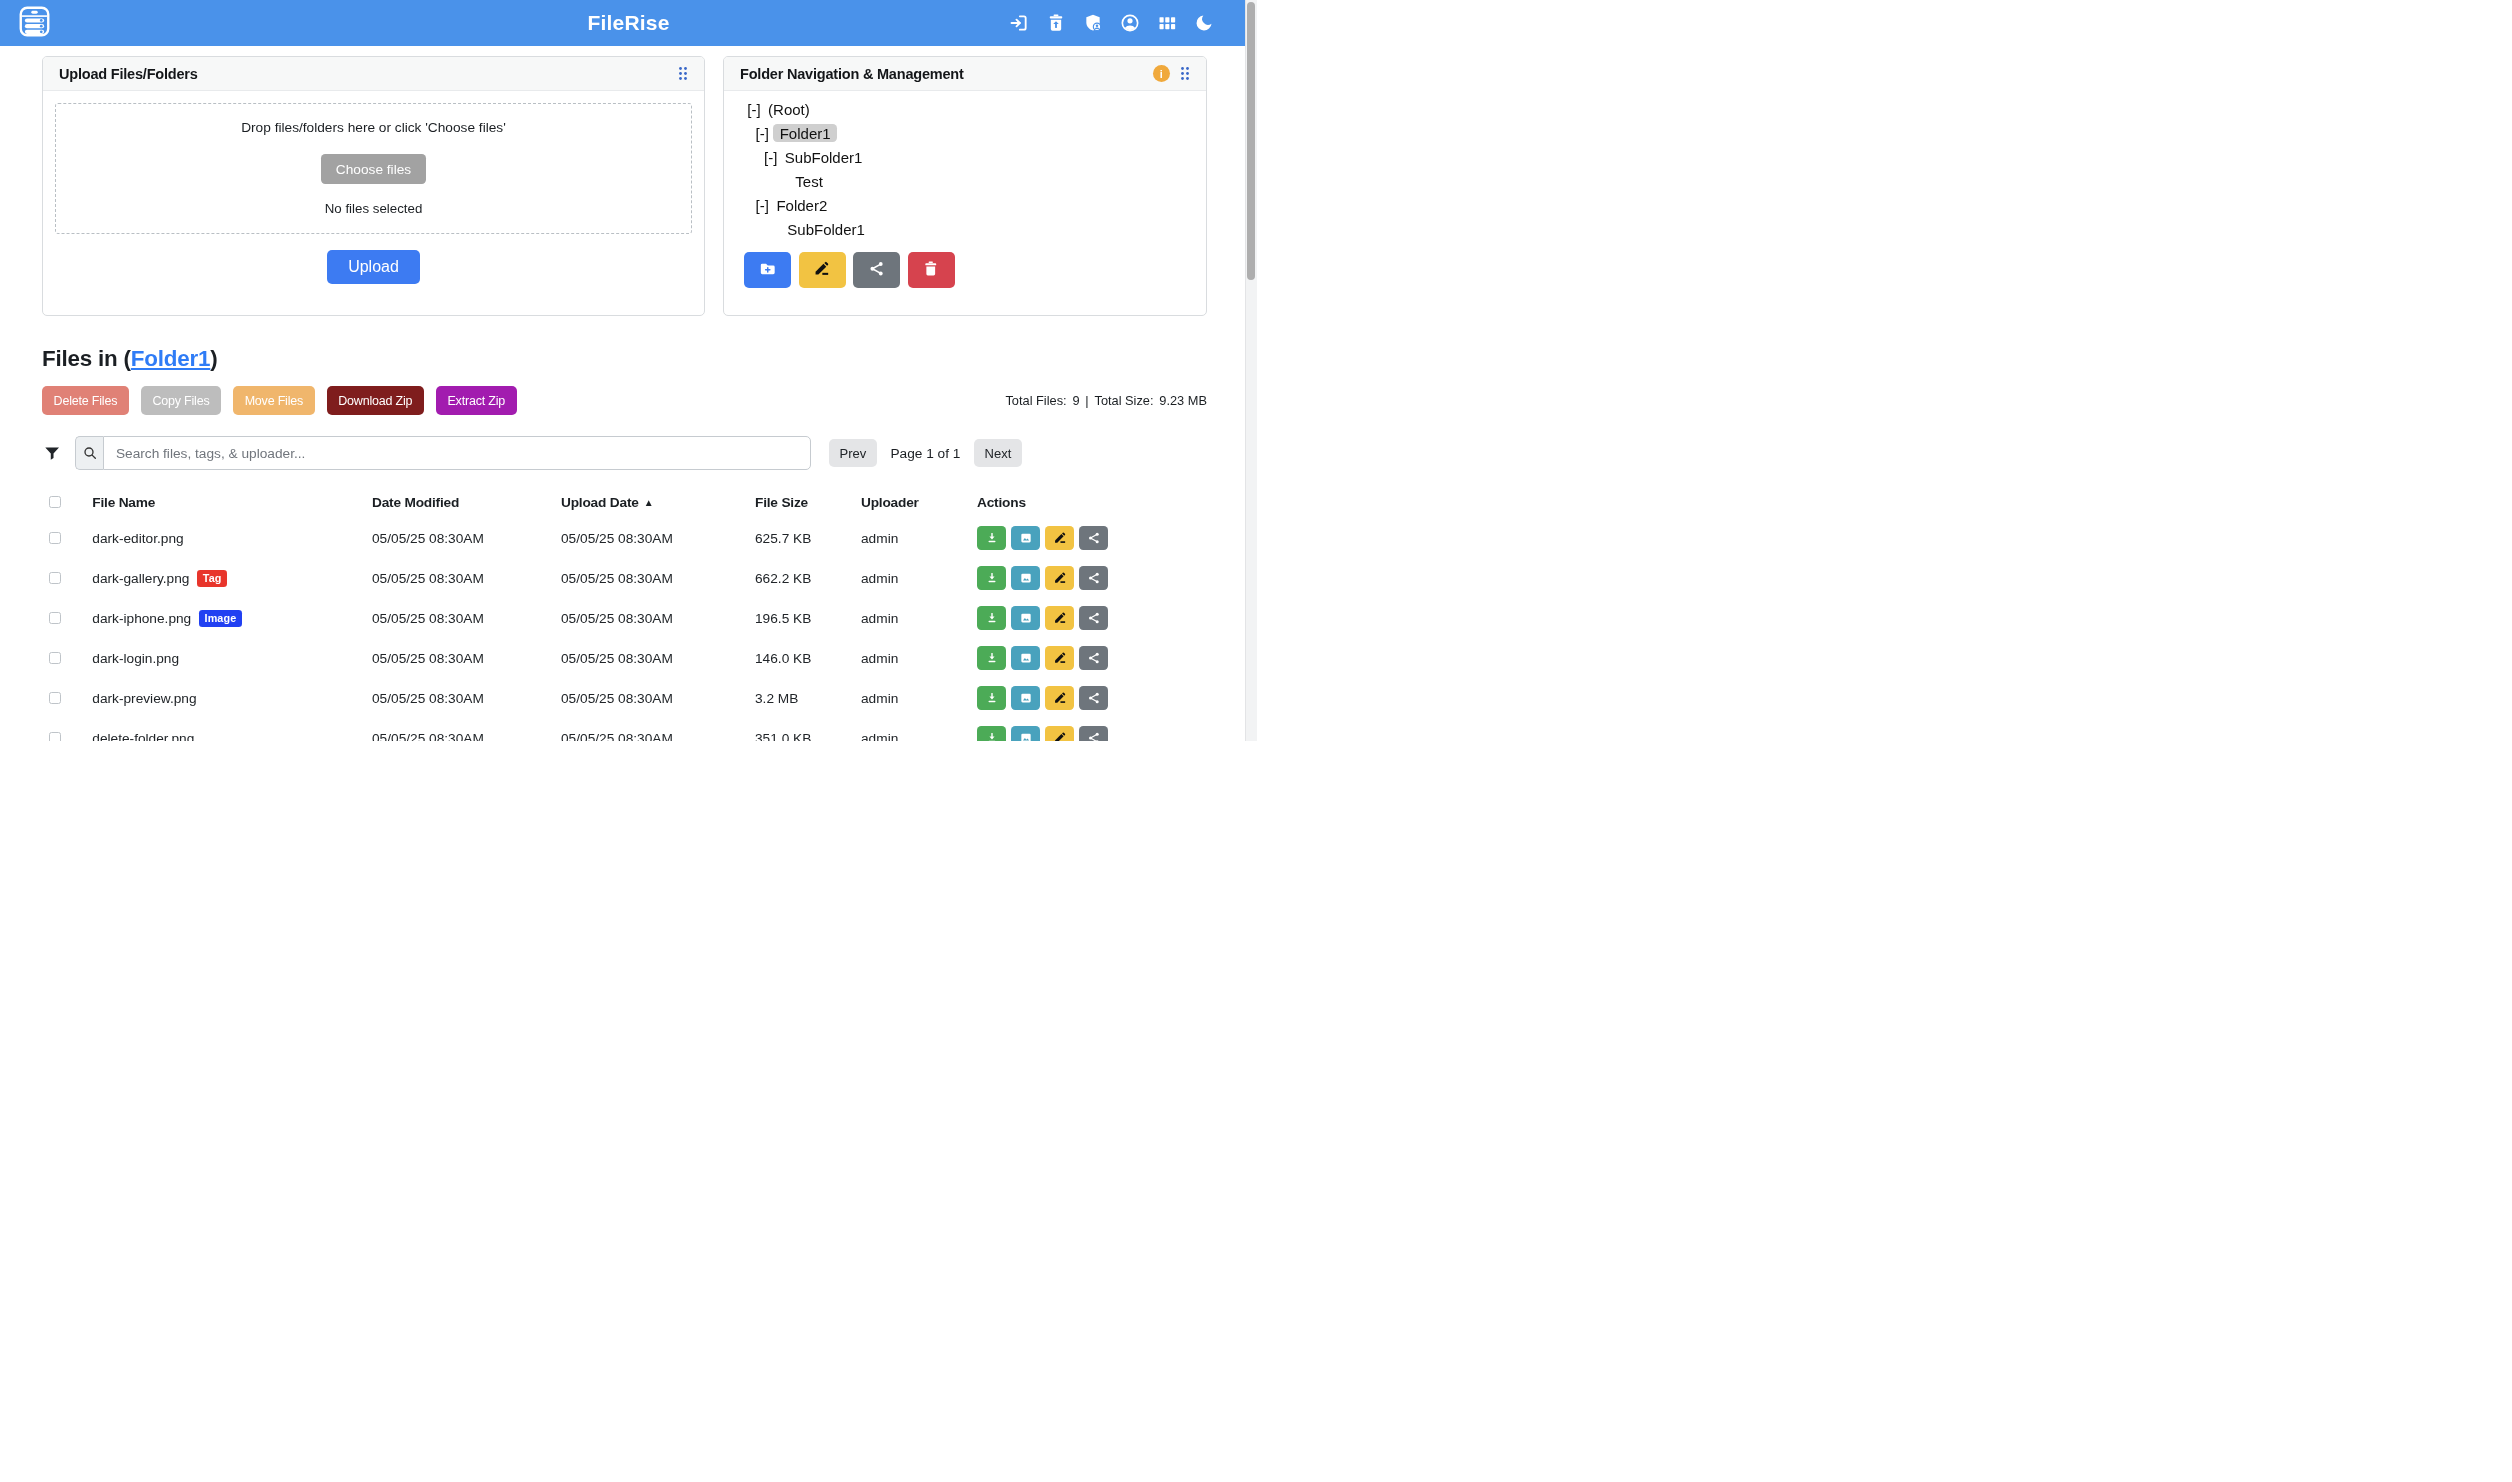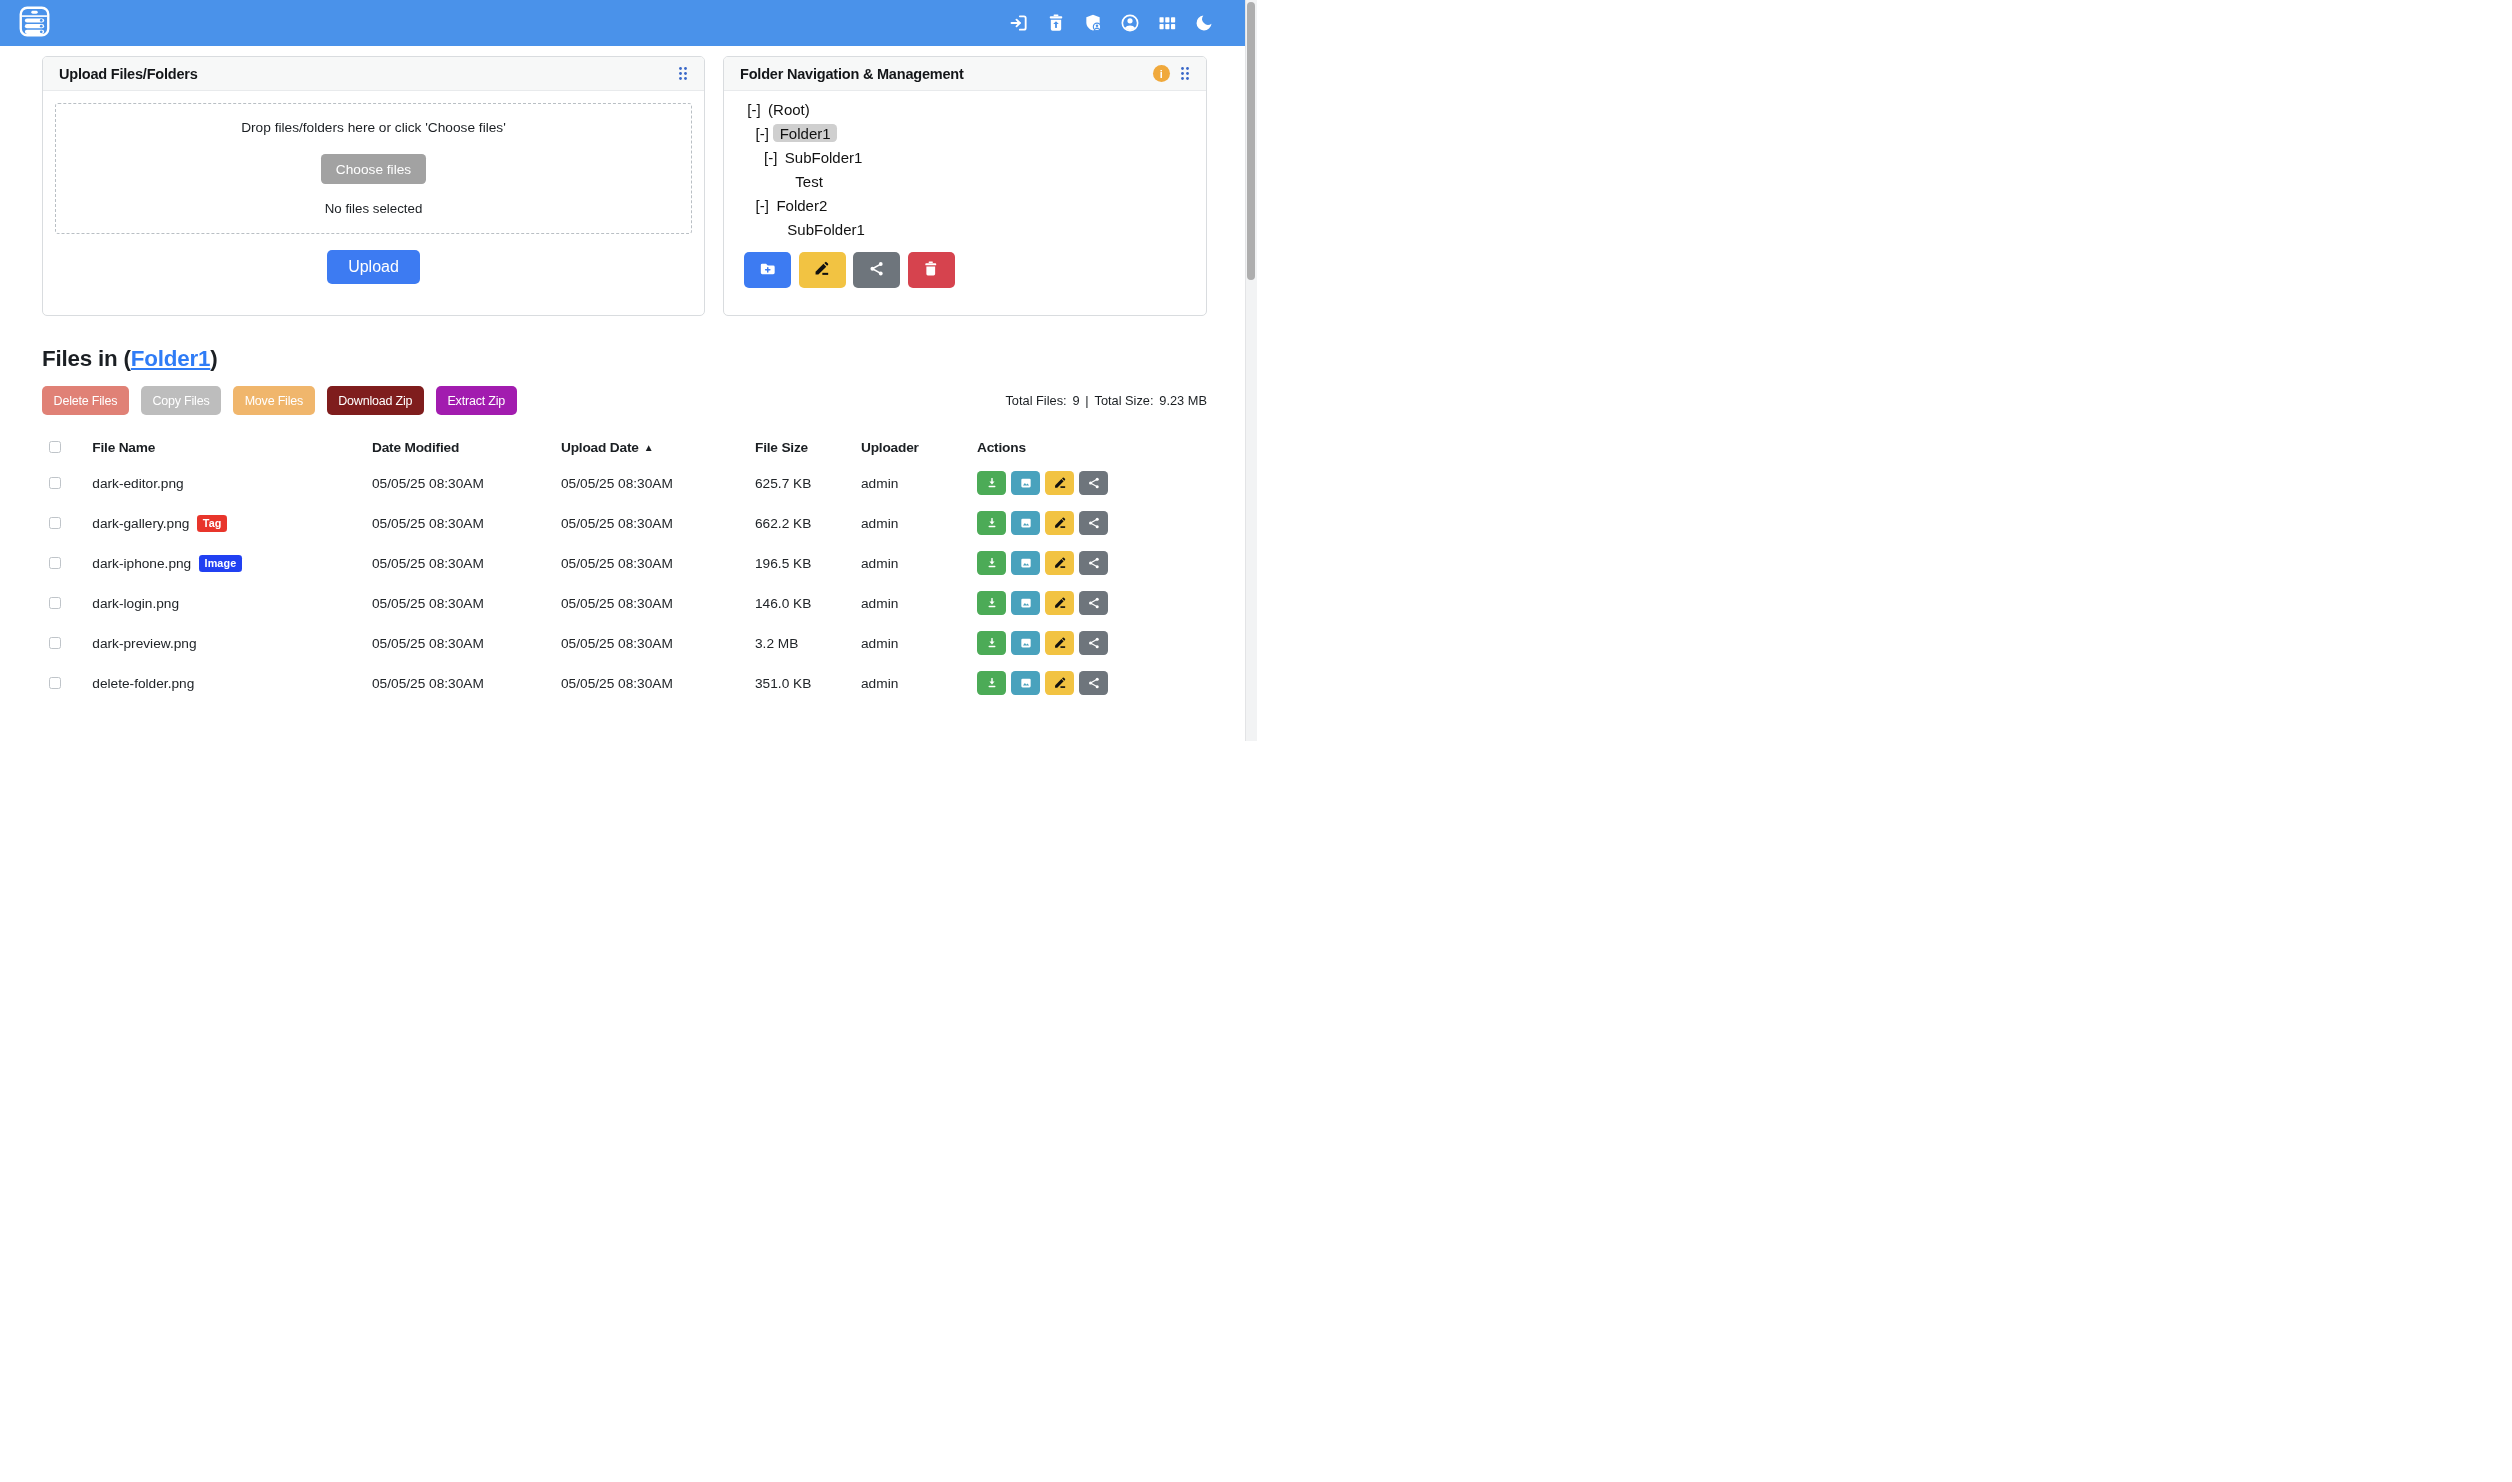--- a/index.html
+++ b/index.html
@@ -130,20 +130,21 @@
           <rect x="7.5" y="27" width="21" height="4.6" rx="2.3"></rect>
         </g>
         <g fill="#4a92ea">
           <circle cx="25.4" cy="16.9" r="1.5"></circle>
           <circle cx="25.4" cy="23.1" r="1.5"></circle>
           <circle cx="25.4" cy="29.3" r="1.5"></circle>
         </g>
       </svg>
     </span>
   </button>
+  <div class="app-title">FileRise</div>
   <div class="top-icons">
     <button>
       <svg viewBox="0 0 24 24" fill="none" stroke="#fff" stroke-width="2.2" stroke-linecap="round" stroke-linejoin="round">
         <path d="M13 4h5a2 2 0 0 1 2 2v12a2 2 0 0 1-2 2h-5"></path>
           <polyline points="9 8 13 12 9 16"></polyline>
           <line x1="13" y1="12" x2="3" y2="12"></line>
       </svg>
     </button>
     <button>
       <svg viewBox="0 0 24 24">
@@ -315,20 +316,41 @@
       </div>
     <div class="totals">
       <b>Total Files:</b>
         <span>9</span>
       <span>|</span>
       <b>Total Size:</b>
         <span>9.23 MB</span>
     </div>
   </div>
 
+  <div class="search-row">
+    <button class="funnel-btn">
+      <svg viewBox="0 0 24 24" width="18.3" height="18.3" fill="#212529">
+          <path d="M3 4.5h18l-7.2 8v5.8l-3.6 2.2v-8z"></path>
+        </svg>
+    </button>
+    <div class="input-group">
+      <span class="input-addon">
+        <svg viewBox="0 0 24 24" width="16" height="16" fill="none" stroke="#333" stroke-width="2" stroke-linecap="round">
+            <circle cx="10.5" cy="10.5" r="6"></circle>
+            <line x1="15.2" y1="15.2" x2="20" y2="20"></line>
+          </svg>
+      </span>
+      <input class="search-input" type="text" placeholder="Search files, tags, &amp; uploader..." style="">
+    </div>
+    <div class="pager">
+      <button class="page-btn">Prev</button>
+      <span class="page-label">Page 1 of 1</span>
+      <button class="page-btn">Next</button>
+    </div>
+  </div>
 
   <div class="ftable">
     <div class="trow thead">
       <div class="c c-check">
           <span class="checkbox"></span>
         </div>
       <div class="c c-name">
           <span>File Name</span>
         </div>
       <div class="c">

